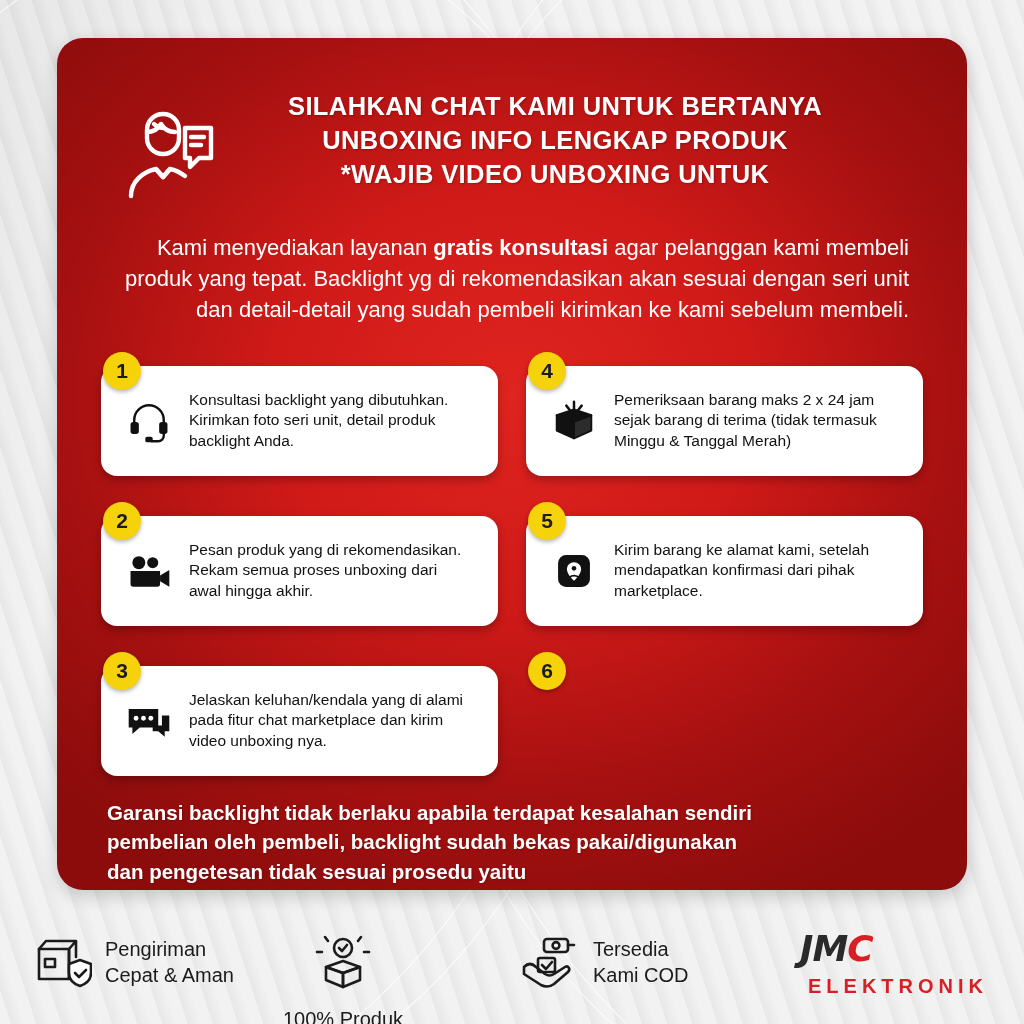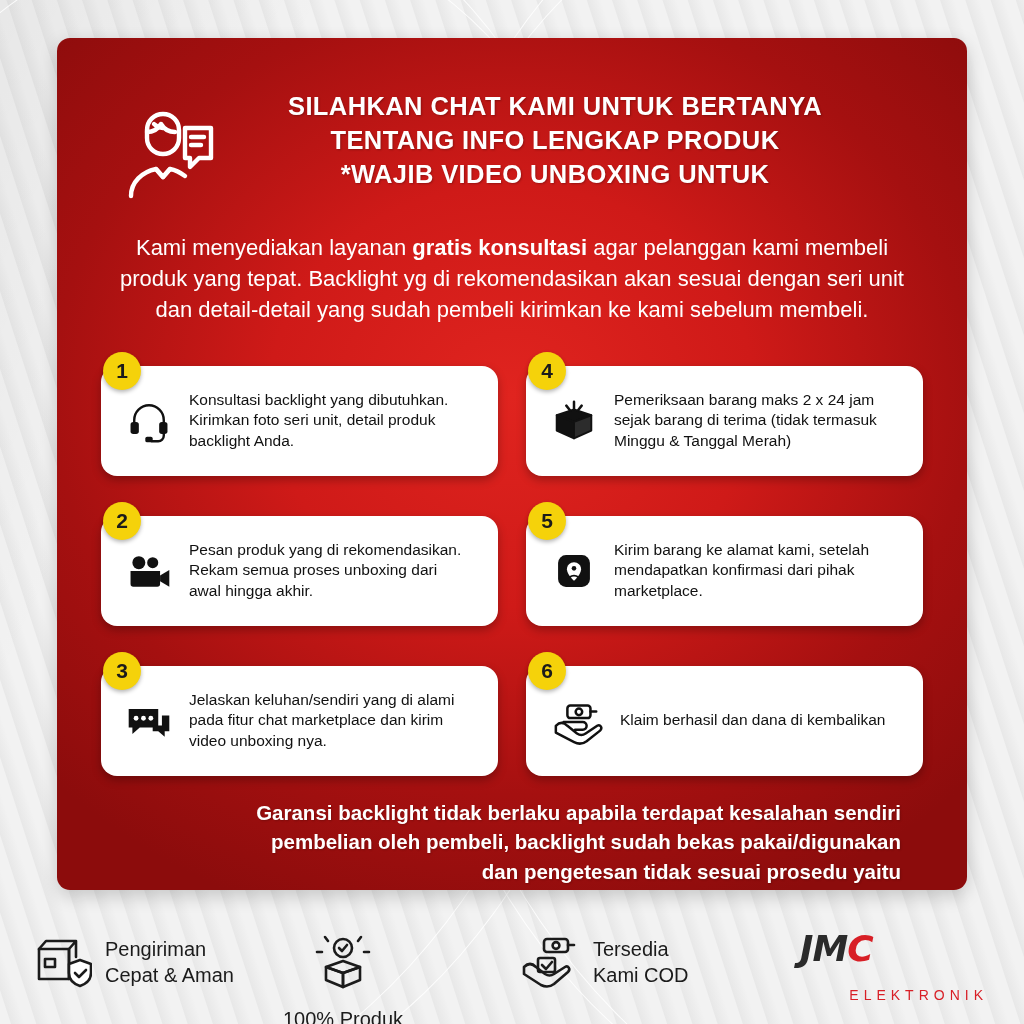--- a/index.html
+++ b/index.html
@@ -34,21 +34,21 @@
   .sw2 { left: -250px; top: -80px; width: 880px; height: 1200px; transform: rotate(10deg); }
   .sw3 { right: -360px; top: -160px; width: 980px; height: 1320px; transform: rotate(-8deg); }
   .sw4 { right: -300px; top: -120px; width: 930px; height: 1260px; transform: rotate(-6deg); }
 
   .card {
     position: absolute;
     left: 57px;
     top: 38px;
     width: 910px;
     height: 852px;
-    border-radius: 13px;
+    border-radius: 26px;
     background:
       radial-gradient(ellipse 70% 65% at 50% 42%, #e0241f 0%, #cf1a18 38%, #a51010 72%, #8c0c0c 100%);
     box-shadow: 0 6px 18px rgba(0,0,0,0.18);
     overflow: hidden;
   }
 
   
   .header {
     display: flex;
     align-items: flex-start;
@@ -68,21 +68,21 @@
     font-size: 25.5px;
     line-height: 1.33;
     letter-spacing: 0.4px;
     text-shadow: 1px 1px 2px rgba(0,0,0,0.25);
     padding-right: 20px;
   }
   .header-title div { white-space: nowrap; }
 
   .intro {
     color: #ffffff;
-    text-align: center;
+    text-align: right;
     font-size: 22px;
     line-height: 1.42;
     padding: 22px 58px 0 58px;
   }
   .intro b { font-weight: bold; }
 
   
   .grid {
     position: relative;
     margin: 26px 44px 0 44px;
@@ -133,21 +133,21 @@
   .step-text {
     font-size: 15.5px;
     line-height: 1.33;
     color: #111111;
   }
   .step.wide-icon .step-icon { width: 58px; }
 
   
   .note {
     color: #ffffff;
-    text-align: right;
+    text-align: left;
     font-weight: bold;
     font-size: 20.5px;
     line-height: 1.45;
     padding: 22px 66px 0 50px;
     text-shadow: 1px 1px 2px rgba(0,0,0,0.2);
   }
 
   
   .bottom {
     position: absolute;
@@ -186,24 +186,24 @@
     font-size: 36px;
     letter-spacing: -1px;
     color: #2a2a2a;
     line-height: 1;
     text-align: left;
   }
   .logo-main .c { color: #d81f26; }
   .logo-sub {
     text-align: right;
     color: #d81f26;
-    font-size: 14px;
+    font-size: 20px;
     letter-spacing: 5px;
-    font-weight: normal;
-    margin-top: 20px;
+    font-weight: bold;
+    margin-top: 8px;
     padding-right: 2px;
   }
 </style>
 </head>
 <body>
 
 <div class="page">
 
   <div class="bg-swoosh sw1"></div>
   <div class="bg-swoosh sw2"></div>
@@ -219,21 +219,21 @@
           <path d="M34 32c6 0 11-3 14-8 3 5 8 8 14 8"></path>
           <path d="M41 24c3 3 6 4 9 4"></path>
           <path d="M18 96c0-14 11-24 25-27l7 8 7-8c6 1 11 4 15 7"></path>
           <path d="M43 69l7 8 7-8"></path>
           <path d="M72 28h26v30H86l-9 9v-9h-5z"></path>
           <path d="M78 37h13M78 45h10"></path>
         </svg>
       </div>
       <div class="header-title">
         <div>SILAHKAN CHAT KAMI UNTUK BERTANYA</div>
-        <div>TENTANG INFO LENGKAP PRODUK</div>
+        <div>UNBOXING INFO LENGKAP PRODUK</div>
         <div>*WAJIB VIDEO UNBOXING UNTUK</div>
       </div>
     </div>
 
     <div class="intro"><span>Kami menyediakan layanan </span><b>gratis konsultasi</b><span> agar pelanggan kami membeli produk yang tepat. Backlight yg di rekomendasikan akan sesuai dengan seri unit dan detail-detail yang sudah pembeli kirimkan ke kami sebelum membeli.</span></div>
 
     <div class="grid">
 
       <div class="step">
         <div class="step-num">1</div>
@@ -301,37 +301,26 @@
         <div class="step-box">
           <div class="step-icon">
             <svg viewBox="0 0 52 52" width="48" height="48" fill="#111">
               <path d="M4 13h32v20H16l-8 7v-7H4z"></path>
               <circle cx="12" cy="23" r="2.6" fill="#fff"></circle>
               <circle cx="20" cy="23" r="2.6" fill="#fff"></circle>
               <circle cx="28" cy="23" r="2.6" fill="#fff"></circle>
               <path d="M40 20h8v17h-5v6l-7-6h-6v-6h10z"></path>
             </svg>
           </div>
-          <div class="step-text">Jelaskan keluhan/sendiri yang di alami pada fitur chat marketplace dan kirim video unboxing nya.</div>
+          <div class="step-text">Jelaskan keluhan/kendala yang di alami pada fitur chat marketplace dan kirim video unboxing nya.</div>
         </div>
       </div>
 
       <div class="step wide-icon">
         <div class="step-num">6</div>
-        <div class="step-box">
-          <div class="step-icon">
-            <svg viewBox="0 0 56 52" width="54" height="50" fill="none" stroke="#111" stroke-width="2.6" stroke-linecap="round" stroke-linejoin="round">
-              <rect x="18" y="10" width="24" height="13" rx="3"></rect>
-              <circle cx="30" cy="16.5" r="3.4"></circle>
-              <path d="M42 16h6M14 27h20a4 4 0 0 1 0 8H26"></path>
-              <path d="M6 31c4-4 8-4 12 0l10 8c3 2 6 2 9 0l12-8c3-2 6 2 3 5l-14 11c-4 3-9 3-13 1L6 38z"></path>
-            </svg>
-          </div>
-          <div class="step-text">Klaim berhasil dan dana di kembalikan</div>
-        </div>
       </div>
 
     </div>
 
     <div class="note">
       <div>Garansi backlight tidak berlaku apabila terdapat kesalahan sendiri</div>
       <div>pembelian oleh pembeli, backlight sudah bekas pakai/digunakan</div>
       <div>dan pengetesan tidak sesuai prosedu yaitu</div>
 
     </div>

